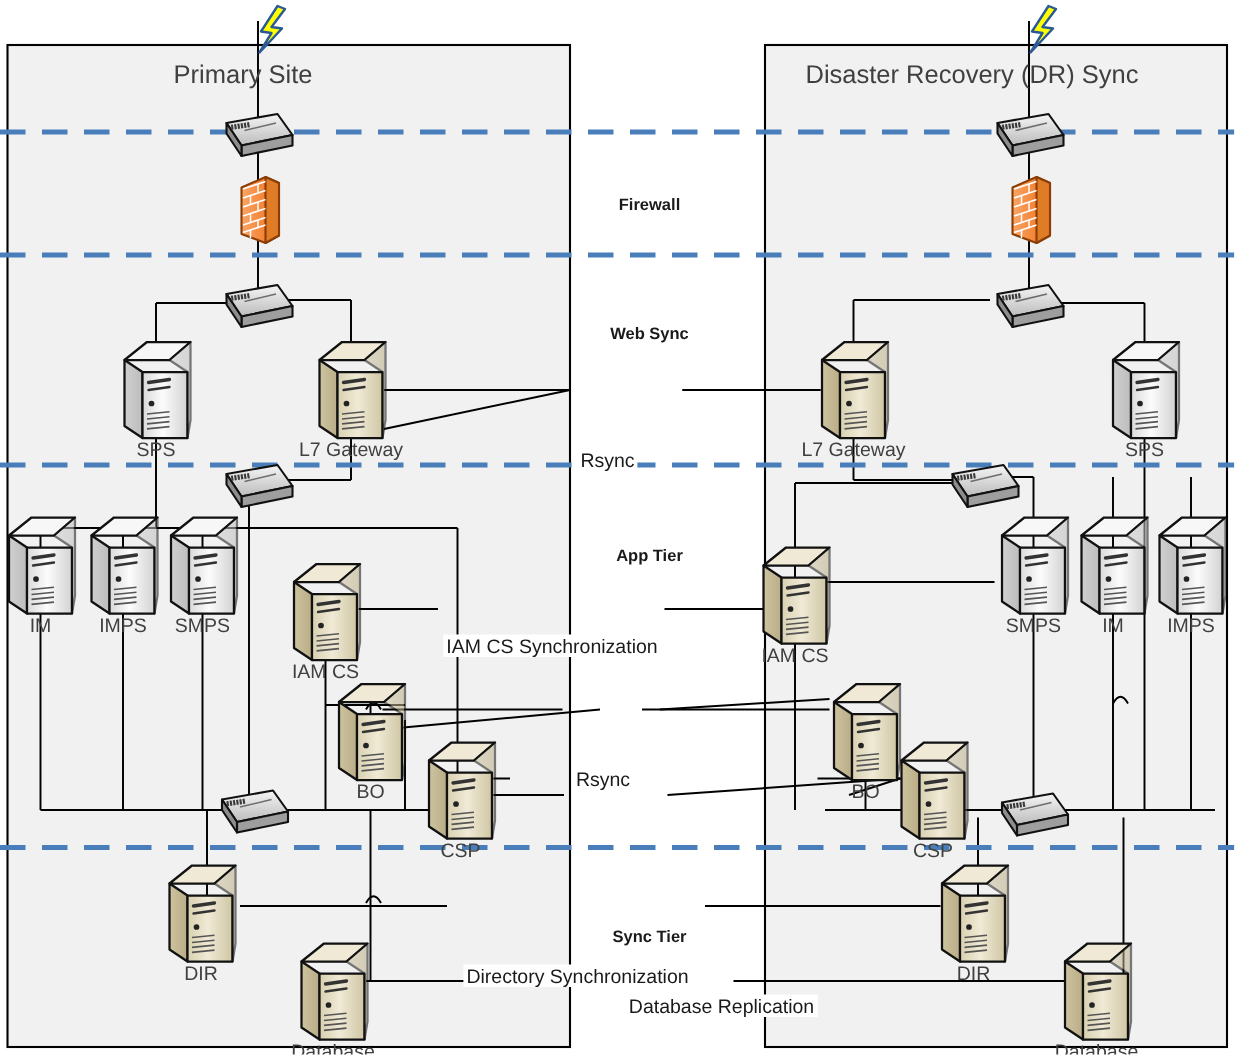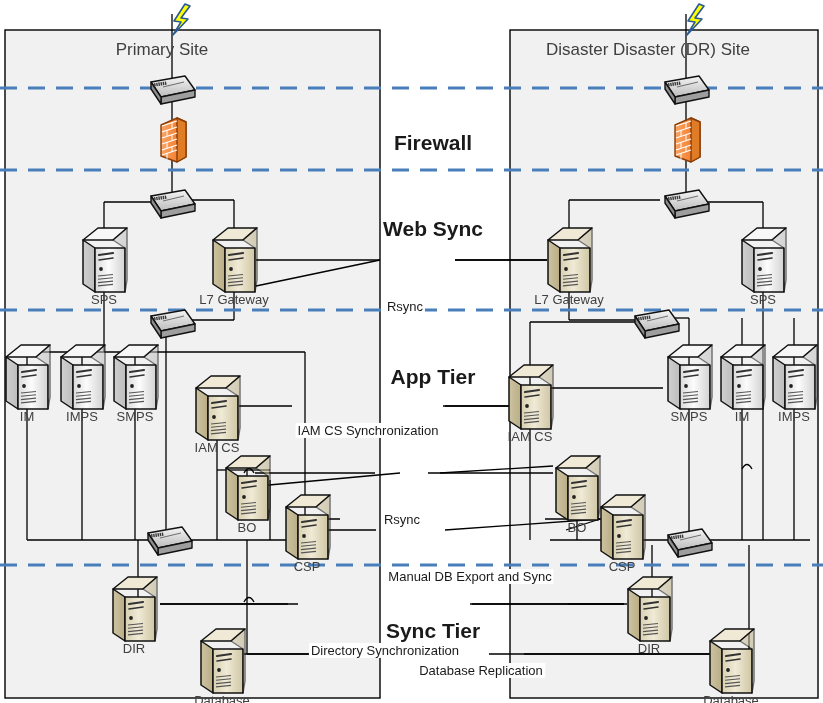--- a/index.html
+++ b/index.html
@@ -2,21 +2,21 @@
 <html><head>
 <meta charset="utf-8">
 <style>
   html,body{margin:0;padding:0;background:#ffffff;}
   body{width:823px;height:703px;overflow:hidden;
        font-family:"Liberation Sans","DejaVu Sans",sans-serif;}
   #stage{position:relative;width:723px;height:703px;background:#fff;}
   #svgroot{position:absolute;left:0;top:0;width:823px;height:703px;}
   .lbl{position:absolute;white-space:nowrap;color:#1a1a1a;}
   .site-title{font-size:17px;color:#404040;}
-  .tier-label{font-size:21px;font-weight:bold;color:#1a1a1a;}
+  .tier-label{font-size:11px;font-weight:bold;color:#1a1a1a;}
   .node-label{font-size:13px;color:#404040;}
   .link-label{font-size:13px;color:#1a1a1a;background:#ffffff;padding:0 2px;margin-top:47px;}
   .ctr{transform:translateX(-50%);}
 </style>
 </head>
 <body>
 
 <div id="stage">
   <svg id="svgroot" viewBox="0 0 823 703">
     <defs>
@@ -552,31 +552,30 @@
         <g transform="translate(172,4)">
           <path d="M13 0 L2 17 L9 18 L1 31 L16 15 L9 14 L18 2 Z" fill="#ffff00" stroke="#2a5a96" stroke-width="1.6" stroke-linejoin="round"></path>
         </g>
         <g transform="translate(686,4)">
           <path d="M13 0 L2 17 L9 18 L1 31 L16 15 L9 14 L18 2 Z" fill="#ffff00" stroke="#2a5a96" stroke-width="1.6" stroke-linejoin="round"></path>
         </g>
       </g>
   </svg>
 
   <div class="lbl site-title ctr" style="left:162px;top:40px">Primary Site</div>
-  <div class="lbl site-title ctr" style="left:648px;top:40px">Disaster Disaster (DR) Site</div>
+  <div class="lbl site-title ctr" style="left:648px;top:40px">Disaster Recovery (DR) Sync</div>
 
   <div class="lbl tier-label ctr" style="left:433px;top:131px">Firewall</div>
   <div class="lbl tier-label ctr" style="left:433px;top:217px">Web Sync</div>
   <div class="lbl tier-label ctr" style="left:433px;top:365px">App Tier</div>
   <div class="lbl tier-label ctr" style="left:433px;top:619px">Sync Tier</div>
 
   <div class="lbl link-label ctr" style="left:405px;top:252px">Rsync</div>
   <div class="lbl link-label ctr" style="left:368px;top:376px">IAM CS Synchronization</div>
   <div class="lbl link-label ctr" style="left:402px;top:465px">Rsync</div>
-  <div class="lbl link-label ctr" style="left:470px;top:522px">Manual DB Export and Sync</div>
   <div class="lbl link-label ctr" style="left:385px;top:596px">Directory Synchronization</div>
   <div class="lbl link-label ctr" style="left:481px;top:616px">Database Replication</div>
 
   <div id="nodelabels">
       <div class="lbl node-label ctr" style="left: 104px; top: 292px;">SPS</div>
       <div class="lbl node-label ctr" style="left: 234px; top: 292px;">L7 Gateway</div>
       <div class="lbl node-label ctr" style="left: 27px; top: 409px;">IM</div>
       <div class="lbl node-label ctr" style="left: 82px; top: 409px;">IMPS</div>
       <div class="lbl node-label ctr" style="left: 135px; top: 409px;">SMPS</div>
       <div class="lbl node-label ctr" style="left: 217px; top: 440px;">IAM CS</div>

